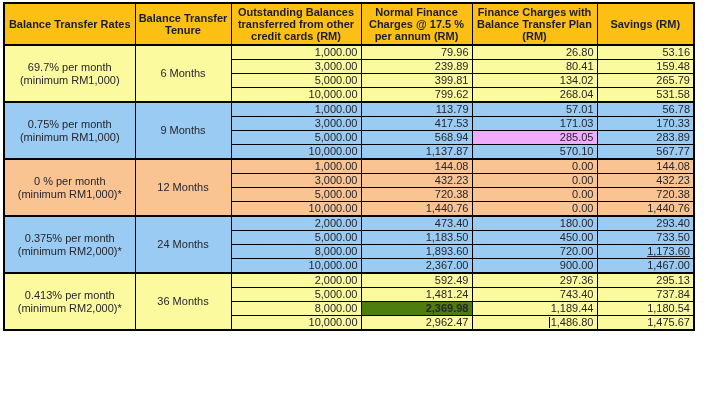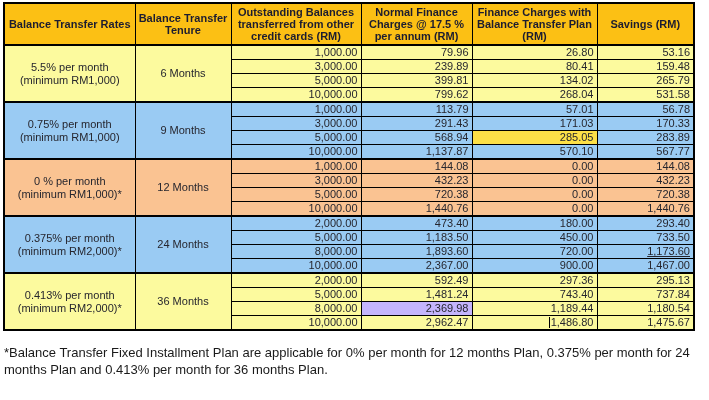--- a/index.html
+++ b/index.html
@@ -84,21 +84,21 @@
           <th style="background: rgb(252, 192, 20); color: rgb(28, 28, 48);">Balance Transfer Tenure</th>
           <th style="background: rgb(252, 192, 20); color: rgb(28, 28, 48);">Outstanding Balances transferred from other credit cards (RM)</th>
           <th style="background: rgb(252, 192, 20); color: rgb(28, 28, 48);">Normal Finance Charges @ 17.5 % per annum (RM)</th>
           <th style="background: rgb(252, 192, 20); color: rgb(28, 28, 48);">Finance Charges with Balance Transfer Plan (RM)</th>
           <th style="background: rgb(252, 192, 20); color: rgb(28, 28, 48);">Savings (RM)</th>
         </tr>
     </thead>
     <tbody id="bt-body">
         <tr class="group-first">
           <td rowspan="4" class="label-cell" style="background: rgb(252, 250, 158); color: rgb(38, 38, 46);">
-            <div>5.5% per month</div>
+            <div>69.7% per month</div>
             <div>(minimum RM1,000)</div>
           </td>
           <td rowspan="4" class="label-cell" style="background: rgb(252, 250, 158); color: rgb(38, 38, 46);">6 Months</td>
           <td class="num" style="background: rgb(252, 250, 158); color: rgb(38, 38, 46);">1,000.00</td>
           <td class="num" style="background: rgb(252, 250, 158); color: rgb(38, 38, 46);">79.96</td>
           <td class="num" style="background: rgb(252, 250, 158); color: rgb(38, 38, 46);">26.80</td>
           <td class="num" style="background: rgb(252, 250, 158); color: rgb(38, 38, 46);">53.16</td>
         </tr>
         <tr>
           <td class="num" style="background: rgb(252, 250, 158); color: rgb(38, 38, 46);">3,000.00</td>
@@ -124,28 +124,28 @@
             <div>(minimum RM1,000)</div>
           </td>
           <td rowspan="4" class="label-cell" style="background: rgb(154, 203, 243); color: rgb(38, 38, 46);">9 Months</td>
           <td class="num" style="background: rgb(154, 203, 243); color: rgb(38, 38, 46);">1,000.00</td>
           <td class="num" style="background: rgb(154, 203, 243); color: rgb(38, 38, 46);">113.79</td>
           <td class="num" style="background: rgb(154, 203, 243); color: rgb(38, 38, 46);">57.01</td>
           <td class="num" style="background: rgb(154, 203, 243); color: rgb(38, 38, 46);">56.78</td>
         </tr>
         <tr>
           <td class="num" style="background: rgb(154, 203, 243); color: rgb(38, 38, 46);">3,000.00</td>
-          <td class="num" style="background: rgb(154, 203, 243); color: rgb(38, 38, 46);">291.43</td>
+          <td class="num" style="background: rgb(154, 203, 243); color: rgb(38, 38, 46);">417.53</td>
           <td class="num" style="background: rgb(154, 203, 243); color: rgb(38, 38, 46);">171.03</td>
           <td class="num" style="background: rgb(154, 203, 243); color: rgb(38, 38, 46);">170.33</td>
         </tr>
         <tr>
           <td class="num" style="background: rgb(154, 203, 243); color: rgb(38, 38, 46);">5,000.00</td>
           <td class="num" style="background: rgb(154, 203, 243); color: rgb(38, 38, 46);">568.94</td>
-          <td class="num" style="background: #fde047; color: rgb(38, 38, 46);">285.05</td>
+          <td class="num" style="background: #f0abfc; color: rgb(38, 38, 46);">285.05</td>
           <td class="num" style="background: rgb(154, 203, 243); color: rgb(38, 38, 46);">283.89</td>
         </tr>
         <tr>
           <td class="num" style="background: rgb(154, 203, 243); color: rgb(38, 38, 46);">10,000.00</td>
           <td class="num" style="background: rgb(154, 203, 243); color: rgb(38, 38, 46);">1,137.87</td>
           <td class="num" style="background: rgb(154, 203, 243); color: rgb(38, 38, 46);">570.10</td>
           <td class="num" style="background: rgb(154, 203, 243); color: rgb(38, 38, 46);">567.77</td>
         </tr>
         <tr class="group-first">
           <td rowspan="4" class="label-cell" style="background: rgb(250, 195, 146); color: rgb(38, 38, 46);">
@@ -217,30 +217,29 @@
           <td class="num" style="background: rgb(252, 250, 158); color: rgb(38, 38, 46);">295.13</td>
         </tr>
         <tr>
           <td class="num" style="background: rgb(252, 250, 158); color: rgb(38, 38, 46);">5,000.00</td>
           <td class="num" style="background: rgb(252, 250, 158); color: rgb(38, 38, 46);">1,481.24</td>
           <td class="num" style="background: rgb(252, 250, 158); color: rgb(38, 38, 46);">743.40</td>
           <td class="num" style="background: rgb(252, 250, 158); color: rgb(38, 38, 46);">737.84</td>
         </tr>
         <tr>
           <td class="num" style="background: rgb(252, 250, 158); color: rgb(38, 38, 46);">8,000.00</td>
-          <td class="num" style="background: #c4b5fd; color: rgb(38, 38, 46);">2,369.98</td>
+          <td class="num" style="background: #4d7c0f; color: rgb(38, 38, 46); font-weight: bold;">2,369.98</td>
           <td class="num" style="background: rgb(252, 250, 158); color: rgb(38, 38, 46);">1,189.44</td>
           <td class="num" style="background: rgb(252, 250, 158); color: rgb(38, 38, 46);">1,180.54</td>
         </tr>
         <tr>
           <td class="num" style="background: rgb(252, 250, 158); color: rgb(38, 38, 46);">10,000.00</td>
           <td class="num" style="background: rgb(252, 250, 158); color: rgb(38, 38, 46);">2,962.47</td>
           <td class="num" style="background: rgb(252, 250, 158); color: rgb(38, 38, 46);"><span class="cursor-bar"></span>1,486.80</td>
           <td class="num" style="background: rgb(252, 250, 158); color: rgb(38, 38, 46);">1,475.67</td>
         </tr>
       </tbody>
   </table>
 
   <div id="footnotes">
-    <p>*Balance Transfer Fixed Installment Plan are applicable for 0% per month for 12 months Plan, 0.375% per month for 24 months Plan and 0.413% per month for 36 months Plan.</p>
   </div>
 
 </div>
 
 </body></html>

